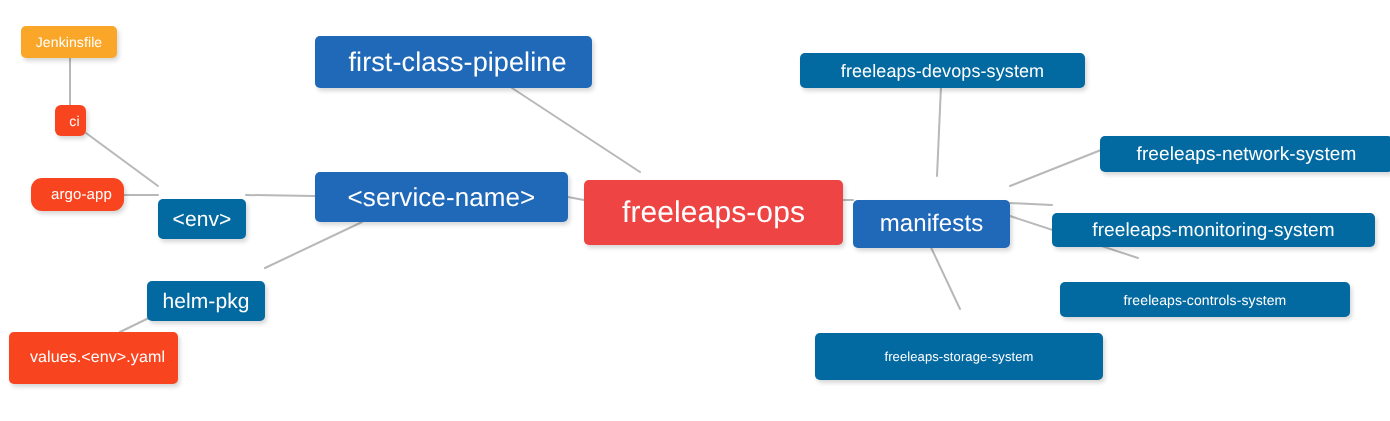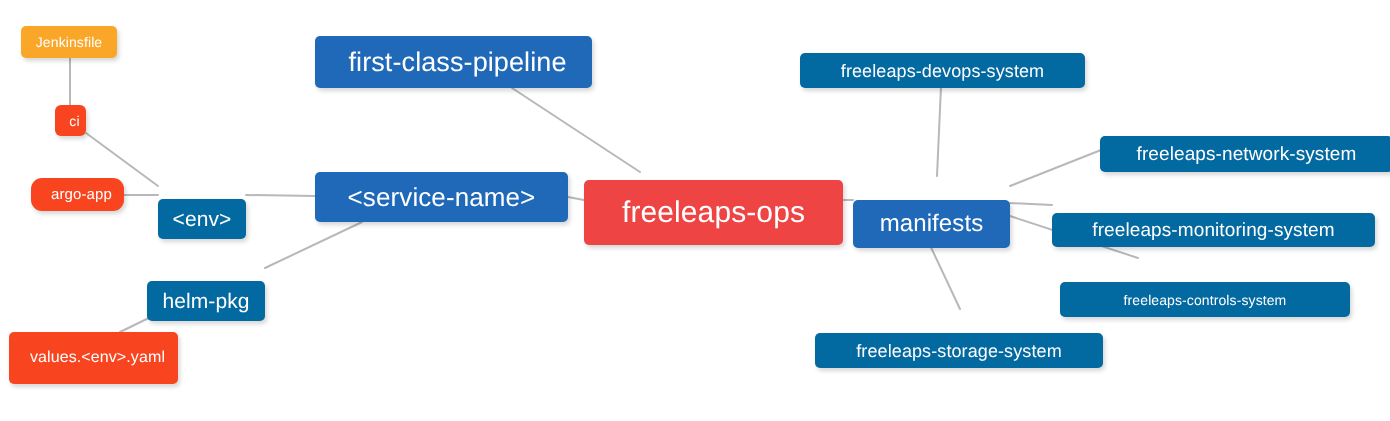--- a/index.html
+++ b/index.html
@@ -77,15 +77,15 @@
       <div class="node node-green" style="left: 147px; top: 257px; width: 118px; height: 40px; font-size: 21px;">helm-pkg</div>
       <div class="node node-red" style="left: 9px; top: 332px; width: 169px; height: 52px; font-size: 16px;">values.&lt;env&gt;.yaml</div>
       <div class="node node-blue" style="left: 315px; top: 36px; width: 277px; height: 52px; font-size: 27px; padding-left: 8px;">first-class-pipeline</div>
       <div class="node node-blue" style="left: 315px; top: 172px; width: 253px; height: 50px; font-size: 26px;">&lt;service-name&gt;</div>
       <div class="node node-root" style="left: 584px; top: 172px; width: 259px; height: 65px; font-size: 30px;">freeleaps-ops</div>
       <div class="node node-blue" style="left: 853px; top: 176px; width: 157px; height: 48px; font-size: 24px; margin-top: 24px;">manifests</div>
       <div class="node node-green" style="left: 800px; top: 29px; width: 285px; height: 35px; font-size: 18px;">freeleaps-devops-system</div>
       <div class="node node-green" style="left: 1100px; top: 112px; width: 293px; height: 36px; font-size: 19px;">freeleaps-network-system</div>
       <div class="node node-green" style="left: 1052px; top: 189px; width: 323px; height: 34px; font-size: 19px;">freeleaps-monitoring-system</div>
       <div class="node node-green" style="left: 1060px; top: 258px; width: 290px; height: 35px; font-size: 14px;">freeleaps-controls-system</div>
-      <div class="node node-green" style="left: 815px; top: 309px; width: 288px; height: 35px; font-size: 18px;">freeleaps-storage-system</div>
+      <div class="node node-green" style="left: 815px; top: 309px; width: 288px; height: 47px; font-size: 13px;">freeleaps-storage-system</div>
     </div>
 </div>
 
 </body></html>

